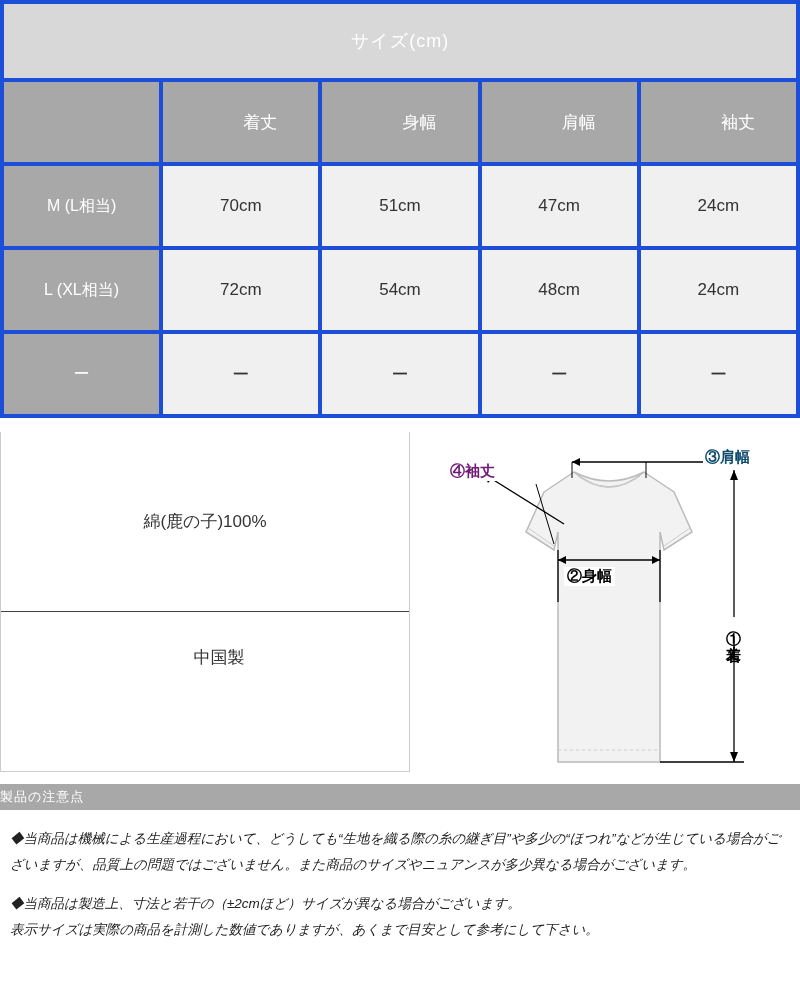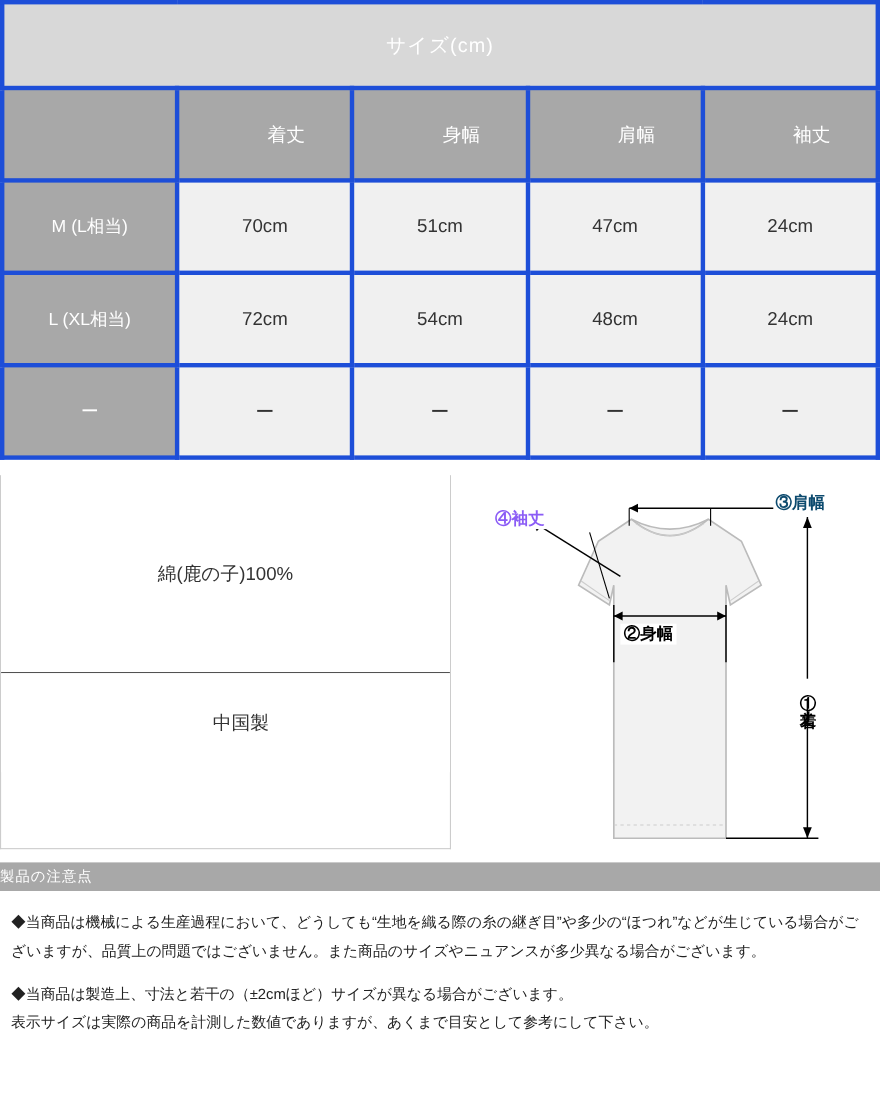--- a/index.html
+++ b/index.html
@@ -114,21 +114,21 @@
     text-align: left;
     font-size: 13px;
     letter-spacing: 1px;
   }
   .notes-body {
     padding: 16px 10px 0 10px;
     font-size: 13.5px;
     line-height: 1.9;
     color: #222222;
   }
-  .notes-body p { margin: 0 0 14px 0; }
+  .notes-body p { margin: 0 0 14px 0; font-style: italic; }
 </style>
 </head>
 <body>
 
 <table class="size-table">
   <tbody>
       <tr>
     <td class="size-title" colspan="5">サイズ(cm)</td>
   </tr>
   <tr>
@@ -208,21 +208,21 @@
       <g stroke="#000000" stroke-width="1.3">
         <line x1="310" y1="38" x2="310" y2="330"></line>
         <polygon points="310,38 306,48 314,48" fill="#000000" stroke="none"></polygon>
         <polygon points="310,330 306,320 314,320" fill="#000000" stroke="none"></polygon>
         <line x1="236" y1="330" x2="320" y2="330"></line>
       </g>
     </svg>
 
     <div style="position:absolute; left:279px; top:16px; background:#ffffff; padding:0 2px; font-size:15px; font-weight:bold; color:#0c4a6e;">③肩幅</div>
 
-    <div style="position:absolute; left:24px; top:30px; background:#ffffff; padding:0 2px; font-size:15px; font-weight:bold; color:#8b5cf6;">④袖丈</div>
+    <div style="position:absolute; left:24px; top:30px; background:#ffffff; padding:0 2px; font-size:15px; font-weight:bold; color:#701a75;">④袖丈</div>
 
     <div style="position:absolute; left:140px; top:135px; background:#ffffff; padding:0 3px; font-size:15px; font-weight:bold; color:#000;">②身幅</div>
 
     <div style="position:absolute; left:300px; top:185px; background:#ffffff; padding:2px 1px; font-size:15px; font-weight:bold; color:#000; writing-mode:vertical-rl; text-orientation:upright; line-height:1.1;"><span>①</span><span>着丈</span></div>
   </div>
 </div>
 
 <div class="notes">
   <div class="notes-head">製品の注意点</div>
   <div class="notes-body">

